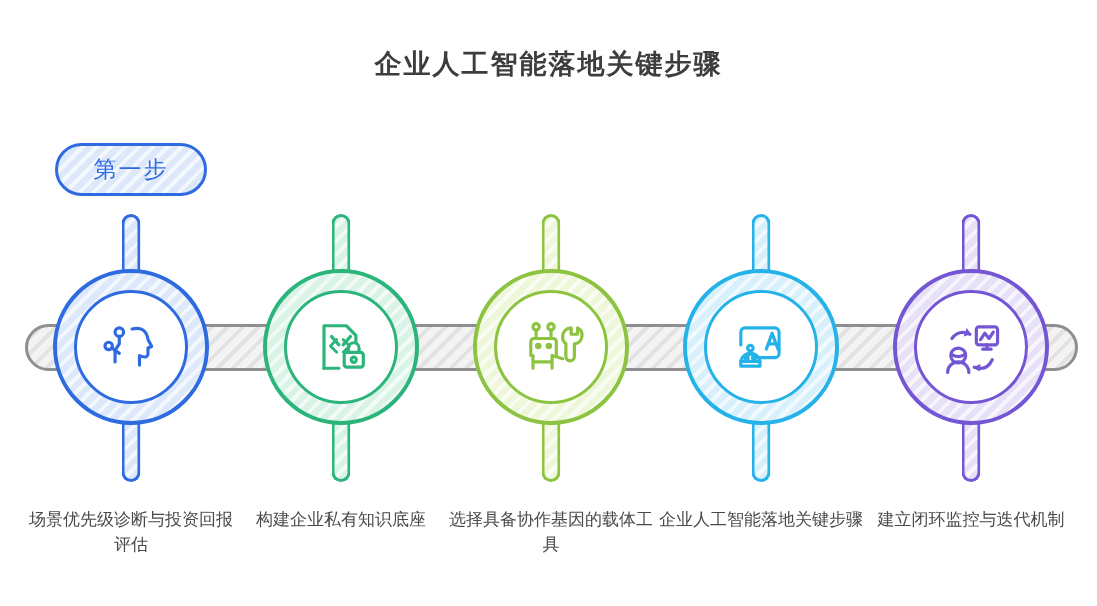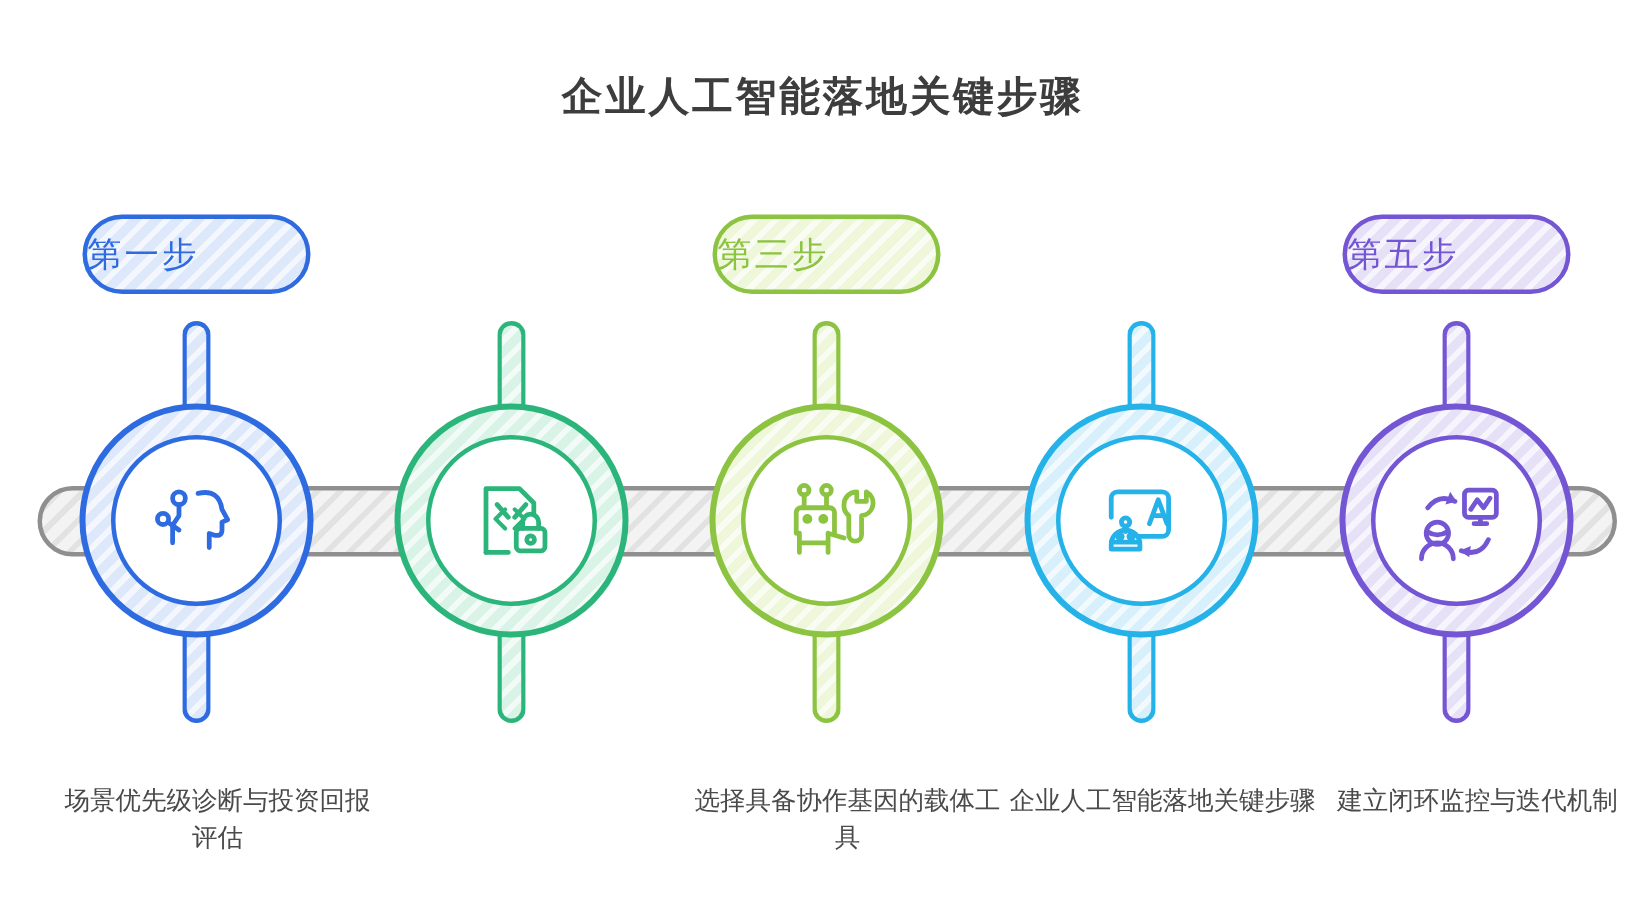--- a/index.html
+++ b/index.html
@@ -27,21 +27,21 @@
   .step{position:absolute;top:143px;width:210px;height:440px;z-index:1;}
   .hatch{
     background-color:var(--f);
     background-image:repeating-linear-gradient(135deg,
       rgba(255,255,255,0) 0 6px, rgba(255,255,255,.65) 6px 10px);
   }
   .badge{
     position:absolute;top:0;left:50%;transform:translateX(-50%);
     width:152px;height:53px;box-sizing:border-box;
     border:3px solid var(--c);border-radius:27px;
-    display:flex;align-items:center;
+    display:flex;align-items:center;justify-content:center;
   }
   .badge span{font-size:23px;font-weight:500;color:var(--c);letter-spacing:2px;}
   .stem{
     position:absolute;left:50%;transform:translateX(-50%);
     width:19px;box-sizing:border-box;border:3px solid var(--c);
   }
   .stem-top{top:71px;height:70px;border-radius:10px 10px 0 0;border-bottom:none;z-index:0;}
   .stem-bottom{top:267px;height:72px;border-radius:0 0 10px 10px;border-top:none;z-index:0;}
   .ring{
     position:absolute;top:126px;left:50%;transform:translateX(-50%);
@@ -53,21 +53,21 @@
   .ring-inner{
     width:114px;height:114px;box-sizing:border-box;border-radius:50%;
     border:3px solid var(--c);background:#ffffff;
     display:flex;align-items:center;justify-content:center;
   }
   .icon{width:68px;height:68px;color:var(--c);}
   .icon svg{width:100%;height:100%;stroke:currentColor;fill:none;
     stroke-width:3;stroke-linecap:round;stroke-linejoin:round;}
   .desc{
     position:absolute;top:365px;left:50%;transform:translateX(-50%);
-    width:206px;margin:14px;text-align:center;
+    width:206px;margin:0;text-align:center;
     font-size:17px;line-height:1.45;color:#4a4a4a;
   }
 </style>
 </head>
 <body>
 
 <div class="canvas">
 
   <h1 class="title" style="color: rgb(61, 61, 61);">企业人工智能落地关键步骤</h1>
 
@@ -106,26 +106,24 @@
             <path d="M16 52 V12 h21 l9 9 v7"></path>
             <path d="M16 52 h14"></path>
             <path d="M28 25 l-6 6 6 6 M34 25 l6 6 -6 6" stroke-width="2.6"></path>
             <rect x="35" y="37" width="18" height="14" rx="2.5"></rect>
             <path d="M39 37 v-4 a5 5 0 0 1 10 0 v4"></path>
             <circle cx="44" cy="44" r="2.4"></circle>
           </svg>
         </span>
       </div>
     </div>
+    <p class="desc">构建企业私有知识底座</p>
   </section>
 
   <section class="step" style="left: 446px; --c: #8cc341; --f: #eff7da;">
-    <div class="badge hatch">
-      <span>第三步</span>
-    </div>
     <div class="stem stem-top hatch"></div>
     <div class="stem stem-bottom hatch"></div>
     <div class="ring hatch">
       <div class="ring-inner">
         <span class="icon">
           <svg viewBox="0 0 64 64">
             <circle cx="18" cy="13" r="3"></circle>
             <path d="M18 16 v8"></path>
             <circle cx="32" cy="13" r="3"></circle>
             <path d="M32 16 v8"></path>
@@ -157,23 +155,20 @@
             <circle cx="18.5" cy="42" r="1.4" fill="currentColor"></circle>
             <circle cx="25.5" cy="42" r="1.4" fill="currentColor"></circle>
           </svg>
         </span>
       </div>
     </div>
     <p class="desc">企业人工智能落地关键步骤</p>
   </section>
 
   <section class="step" style="left: 866px; --c: #7456d4; --f: #e6e1f7;">
-    <div class="badge hatch">
-      <span>第五步</span>
-    </div>
     <div class="stem stem-top hatch"></div>
     <div class="stem stem-bottom hatch"></div>
     <div class="ring hatch">
       <div class="ring-inner">
         <span class="icon">
           <svg viewBox="0 0 64 64">
             <path d="M14 24 q7 -9 17 -4"></path>
             <path d="M28 14 l4 6 -7 2" fill="currentColor" stroke="none"></path>
             <rect x="37" y="13" width="20" height="17" rx="2.5"></rect>
             <path d="M41 25 l4 -6 4 5 4 -6"></path>

